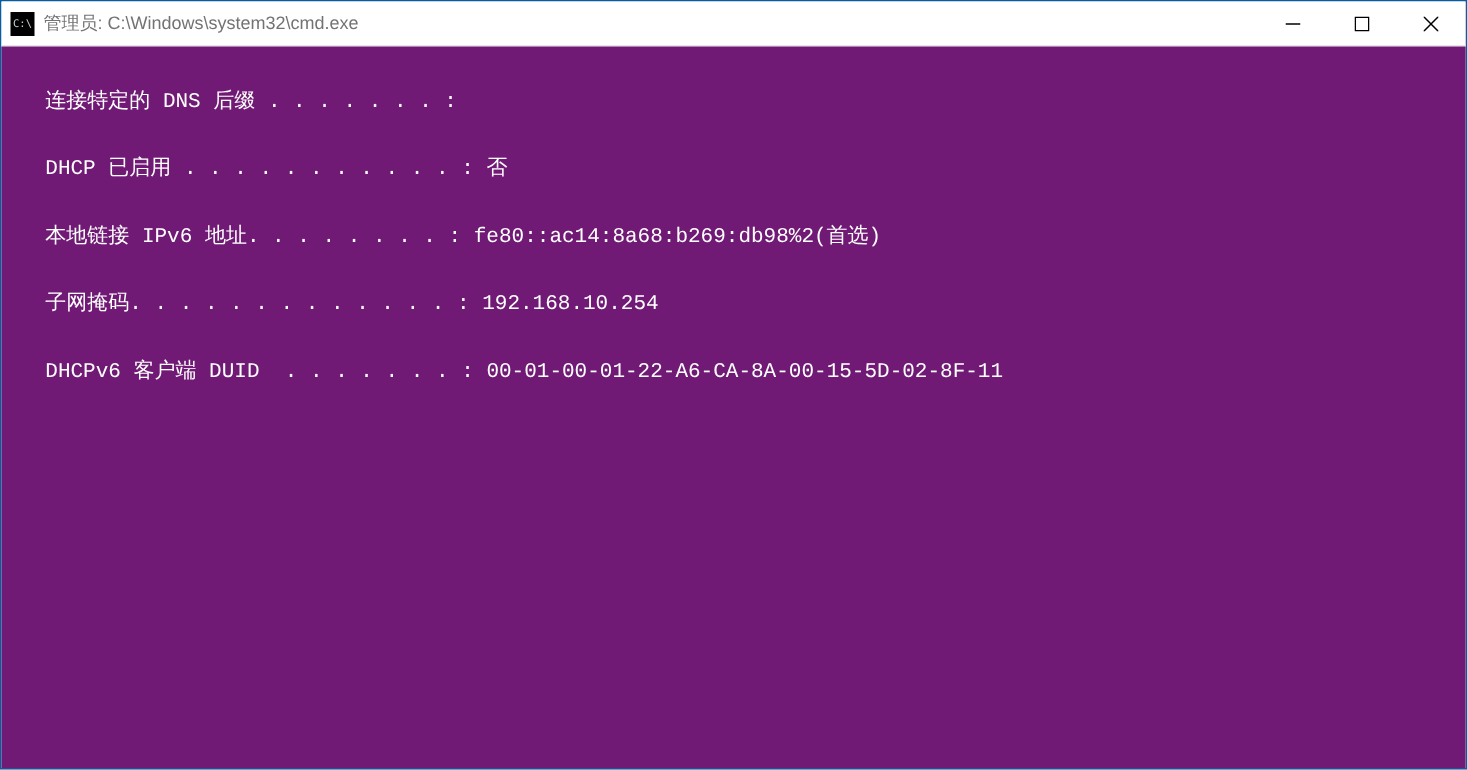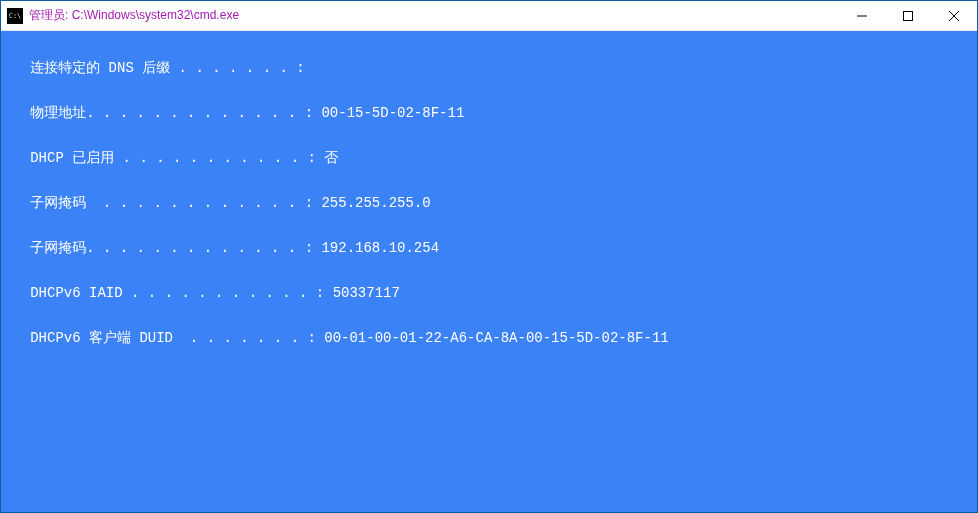--- a/index.html
+++ b/index.html
@@ -33,40 +33,40 @@
     background: #000;
     display: flex;
     align-items: center;
     justify-content: center;
     font-size: 7px;
     color: #ccc;
     font-family: monospace;
   }
   .titlebar-title {
     font-size: 12px;
-    color: #a21caf;
+    color: #737373;
     flex: 1;
   }
   .window-controls {
     display: flex;
     height: 100%;
   }
   .wc-btn {
     width: 46px;
     height: 100%;
     display: flex;
     align-items: center;
     justify-content: center;
     color: #000;
   }
   .wc-btn svg { width: 10px; height: 10px; }
 
   .terminal {
     flex: 1;
-    background: #3b82f6;
+    background: #701a75;
     color: #ffffff;
     font-family: "NSimSun","SimSun","Consolas","Courier New",monospace;
     font-size: 14px;
     line-height: 15px;
     padding: 0 4px 4px 4px;
     overflow: hidden;
     white-space: pre;
   }
   .line { white-space: pre; min-height: 15px; }
 </style>
@@ -93,25 +93,23 @@
         <svg viewBox="0 0 10 10">
             <line x1="0" y1="0" x2="10" y2="10" stroke="currentColor" stroke-width="1"></line>
             <line x1="10" y1="0" x2="0" y2="10" stroke="currentColor" stroke-width="1"></line>
           </svg>
       </div>
     </div>
   </div>
 
   <div class="terminal">
     <div class="line">   连接特定的 DNS 后缀 . . . . . . . :</div>
-    <div class="line"><span>   物理地址. . . . . . . . . . . . . : </span><span>00-15-5D-02-8F-11</span></div>
     <div class="line"><span>   DHCP 已启用 . . . . . . . . . . . : </span><span>否</span></div>
-    <div class="line"><span>   子网掩码  . . . . . . . . . . . . : </span><span>255.255.255.0</span></div>
+    <div class="line"><span>   本地链接 IPv6 地址. . . . . . . . : </span><span>fe80::ac14:8a68:b269:db98%2(首选)</span></div>
     <div class="line"><span>   子网掩码. . . . . . . . . . . . . : </span><span>192.168.10.254</span></div>
-    <div class="line"><span>   DHCPv6 IAID . . . . . . . . . . . : </span><span>50337117</span></div>
     <div class="line"><span>   DHCPv6 客户端 DUID  . . . . . . . : </span><span>00-01-00-01-22-A6-CA-8A-00-15-5D-02-8F-11</span></div>
     
     
     
     
     
     
     
     
     

